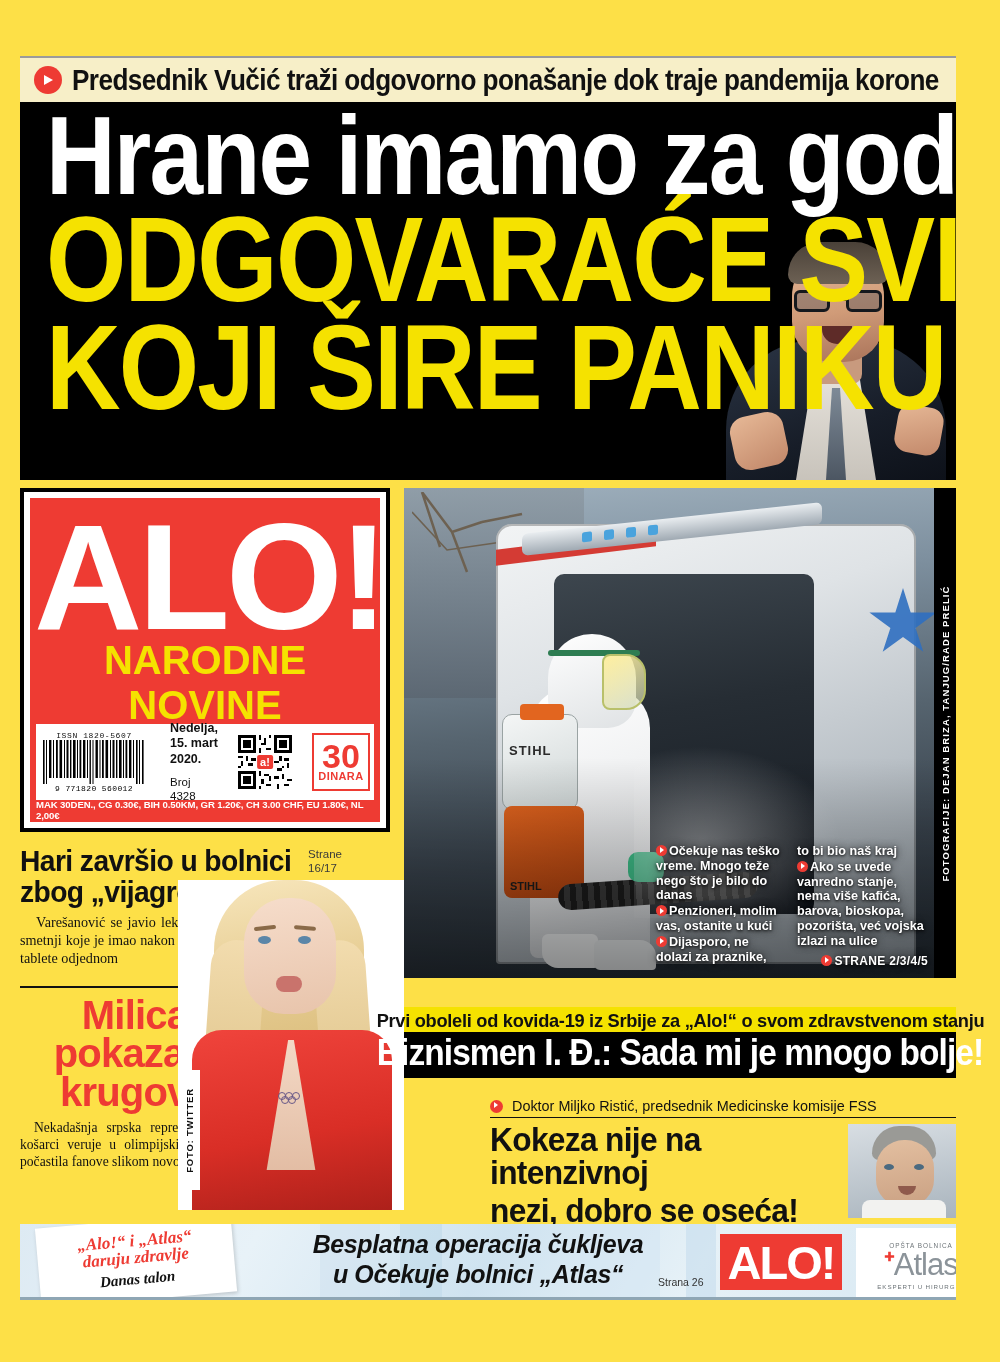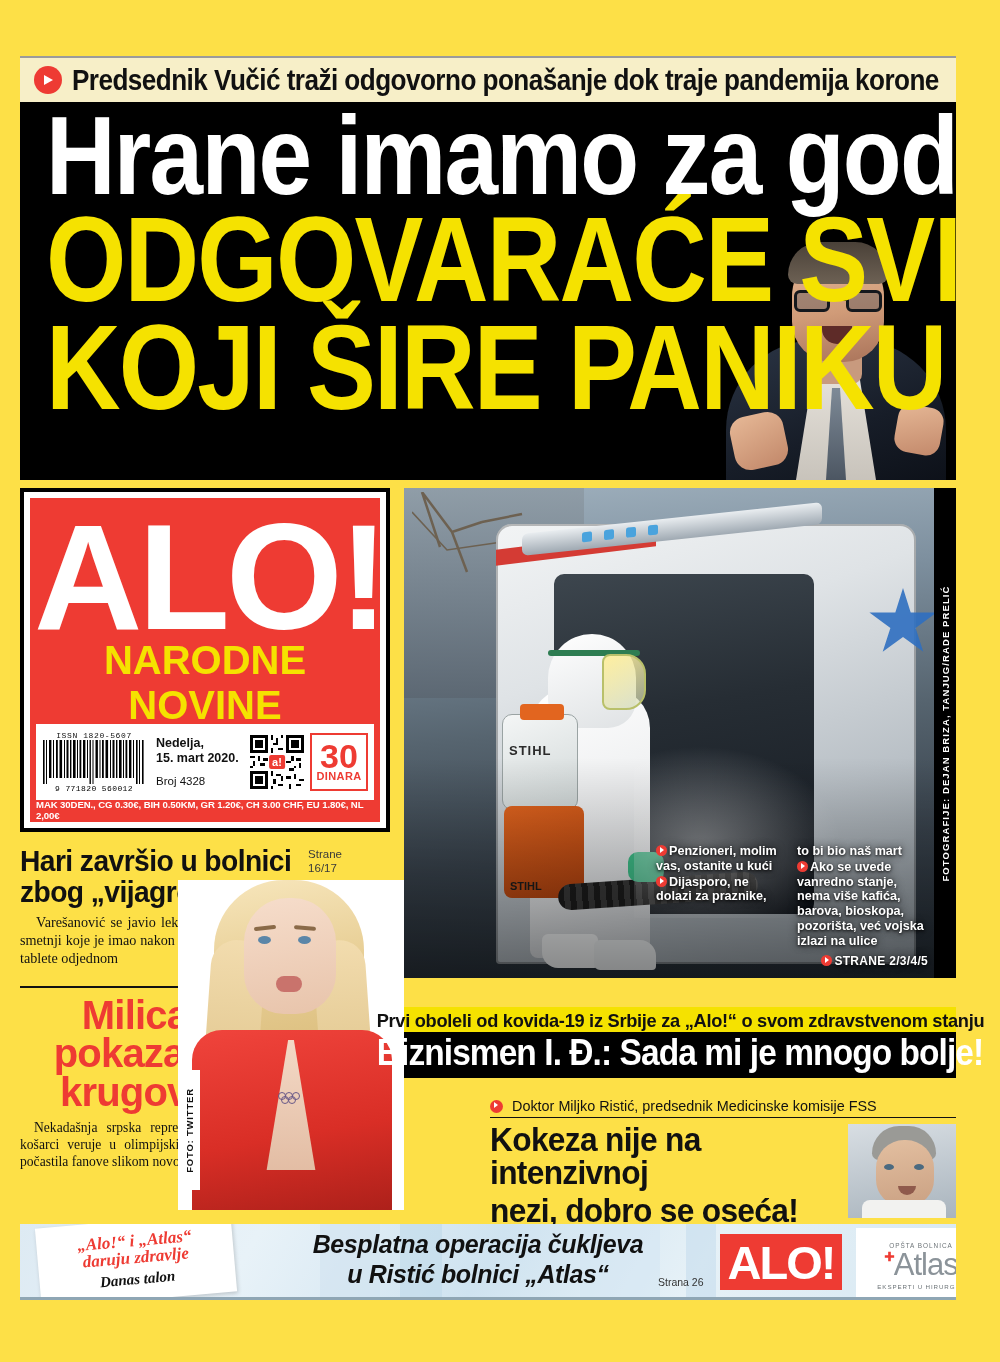--- a/index.html
+++ b/index.html
@@ -83,21 +83,21 @@
     font-weight:bold; font-size:150px; line-height:0.92; color:#fff;
     text-align:center; letter-spacing:-4px; padding-top:6px;
   }
   .mh-sub{
     font-family:"Liberation Sans Narrow","Liberation Sans",sans-serif;
     font-weight:bold; font-size:40px; color:#f5e200; text-align:center;
     letter-spacing:0px; transform:scaleX(1.0); margin-top:-8px;
   }
   .mh-info{
     position:absolute; left:6px; right:6px; bottom:22px; height:76px;
-    background:#fff; display:flex; align-items:center; padding:4px 6px; gap:6px;
+    background:#fff; display:flex; align-items:center; padding:4px 6px; gap:20px;
   }
   .barcode-wrap{flex:0 0 auto;width:104px;}
   .issn{font-size:8px;letter-spacing:.6px;text-align:center;color:#111;font-family:"Liberation Mono",monospace;}
   .barcode{height:44px;width:104px;display:block;}
   .barnum{font-size:8px;text-align:center;font-family:"Liberation Mono",monospace;letter-spacing:.4px;}
   .mh-date{flex:1 1 auto;font-size:12.5px;line-height:1.25;color:#111;padding-left:4px;}
   .mh-date b{font-weight:bold;}
   .mh-broj{font-size:11.5px;margin-top:7px;color:#111;}
   .qr{flex:0 0 auto;width:54px;height:54px;position:relative;}
   .qr canvas,.qr svg{display:block;}
@@ -496,28 +496,31 @@
       <div class="w-glove"></div>
       <div class="w-boot"></div>
         <div class="w-boot2"></div>
     </div>
     <div class="ph-mist"></div>
     <div class="ph-shade"></div>
 
     <div class="cap-overlay">
       <div class="cap-col">
         <span class="cap-li">
+          <i class="rd"></i><span>Očekuje nas teško vreme. Mnogo teže nego što je bilo do danas</span>
+        </span>
+        <span class="cap-li">
           <i class="rd"></i><span>Penzioneri, molim vas, ostanite u kući</span>
         </span>
         <span class="cap-li">
           <i class="rd"></i><span>Dijasporo, ne dolazi za praznike,</span>
         </span>
       </div>
       <div class="cap-col">
-        <span class="cap-li">to bi bio naš mart</span>
+        <span class="cap-li">to bi bio naš kraj</span>
         <span class="cap-li">
           <i class="rd"></i><span>Ako se uvede vanredno stanje, nema više kafića, barova, bioskopa, pozorišta, već vojska izlazi na ulice</span>
         </span>
         <span class="cap-strane">
           <i class="rd"></i><span>STRANE 2/3/4/5</span>
         </span>
       </div>
     </div>
 
     <div class="photo-credit">
@@ -600,21 +603,21 @@
 
     <div class="ad-card">
       <div class="ad-card-l1">
         <span>„Alo!“ i „Atlas“</span><br><span>daruju zdravlje</span>
       </div>
       <div class="ad-card-l2">Danas talon</div>
     </div>
 
     <div class="ad-main">
       <span>Besplatna operacija čukljeva</span><br>
-      <span>u Ristić bolnici „Atlas“</span>
+      <span>u Očekuje bolnici „Atlas“</span>
     </div>
     <div class="ad-strana">Strana 26</div>
 
     <div class="ad-alo">
       <span>ALO!</span>
     </div>
 
     <div class="ad-atlas">
       <div class="at-top">OPŠTA BOLNICA</div>
       <div class="at-mid"><span class="cross">⁺</span><span>Atlas</span></div>

